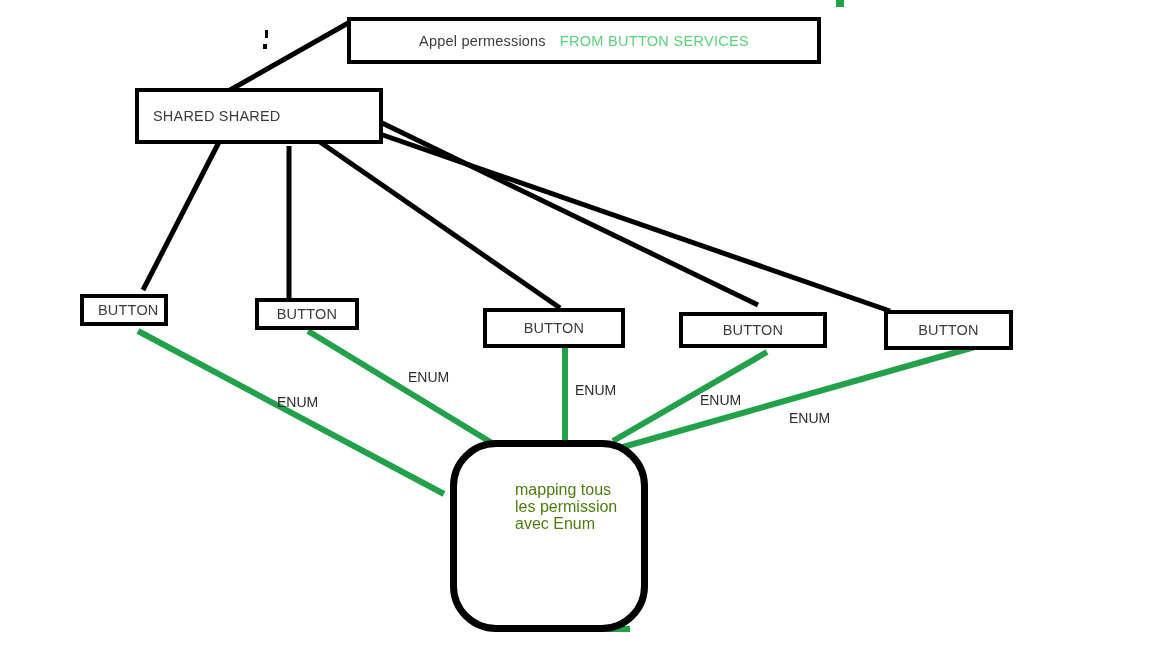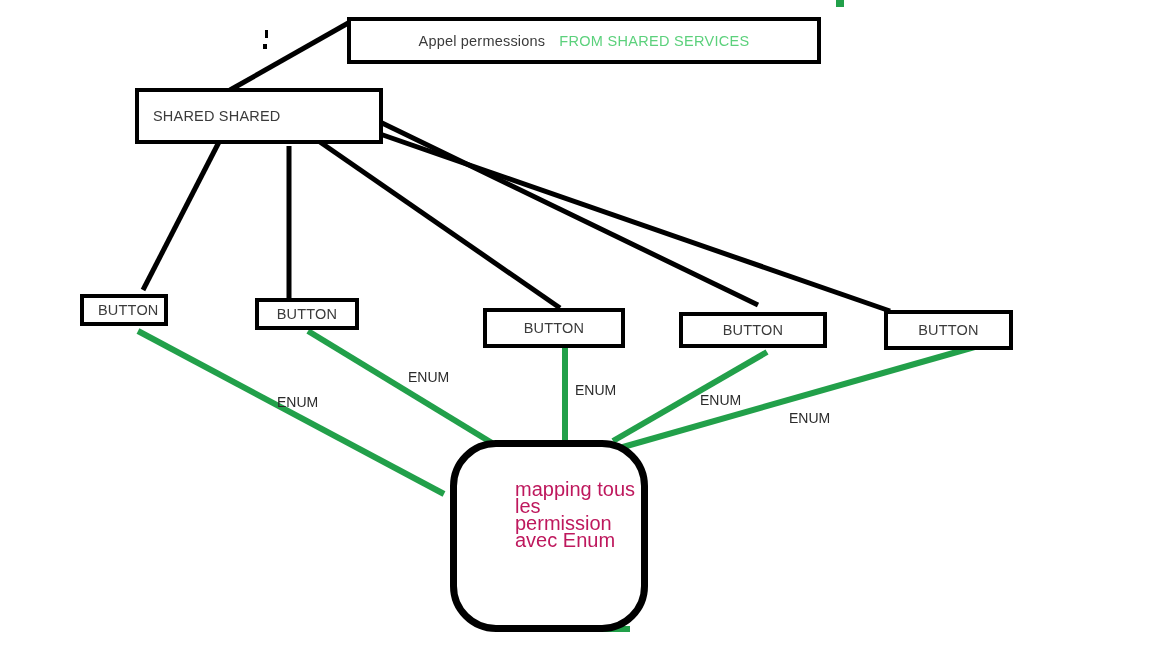--- a/index.html
+++ b/index.html
@@ -41,22 +41,22 @@
     border-width: 7px;
     align-items: flex-start;
   }
   .node-label {
     font-size: 14.5px;
     color: #3b3b3b;
     letter-spacing: 0.2px;
     white-space: nowrap;
   }
   .node-label-multiline {
-    font-size: 20px;
-    color: #be185d;
+    font-size: 16px;
+    color: #4d7c0f;
     line-height: 17px;
     white-space: pre-line;
   }
   .pad-left { padding-left: 14px; }
   .pad-center { justify-content: center; }
   .edge-label {
     position: absolute;
     font-size: 14px;
     color: #2b2b2b;
     white-space: nowrap;
@@ -91,21 +91,21 @@
         <line x1="308" y1="331" x2="492" y2="443"></line>
         <line x1="565" y1="330" x2="565" y2="444"></line>
         <line x1="767" y1="352" x2="613" y2="441"></line>
         <line x1="978" y1="346" x2="616" y2="449"></line>
         <line x1="601" y1="629" x2="630" y2="629"></line>
       </g>
   </svg>
 
   <div class="node node-rect pad-center" id="header-box" style="left: 347px; top: 17px; width: 474px; height: 47px;">
     <span class="node-label">Appel permessions</span>
-    <span class="green-text" style="margin-left:14px;">FROM SHARED SERVICES</span>
+    <span class="green-text" style="margin-left:14px;">FROM BUTTON SERVICES</span>
   </div>
 
   <div class="node node-rect pad-left" id="shared-button" style="left: 135px; top: 88px; width: 248px; height: 56px;">
     <span class="node-label">SHARED SHARED</span>
   </div>
 
   <div id="button-nodes">
       <div class="node node-rect pad-left" style="left: 80px; top: 294px; width: 88px; height: 32px;">
         <span class="node-label">BUTTON</span>
       </div>

